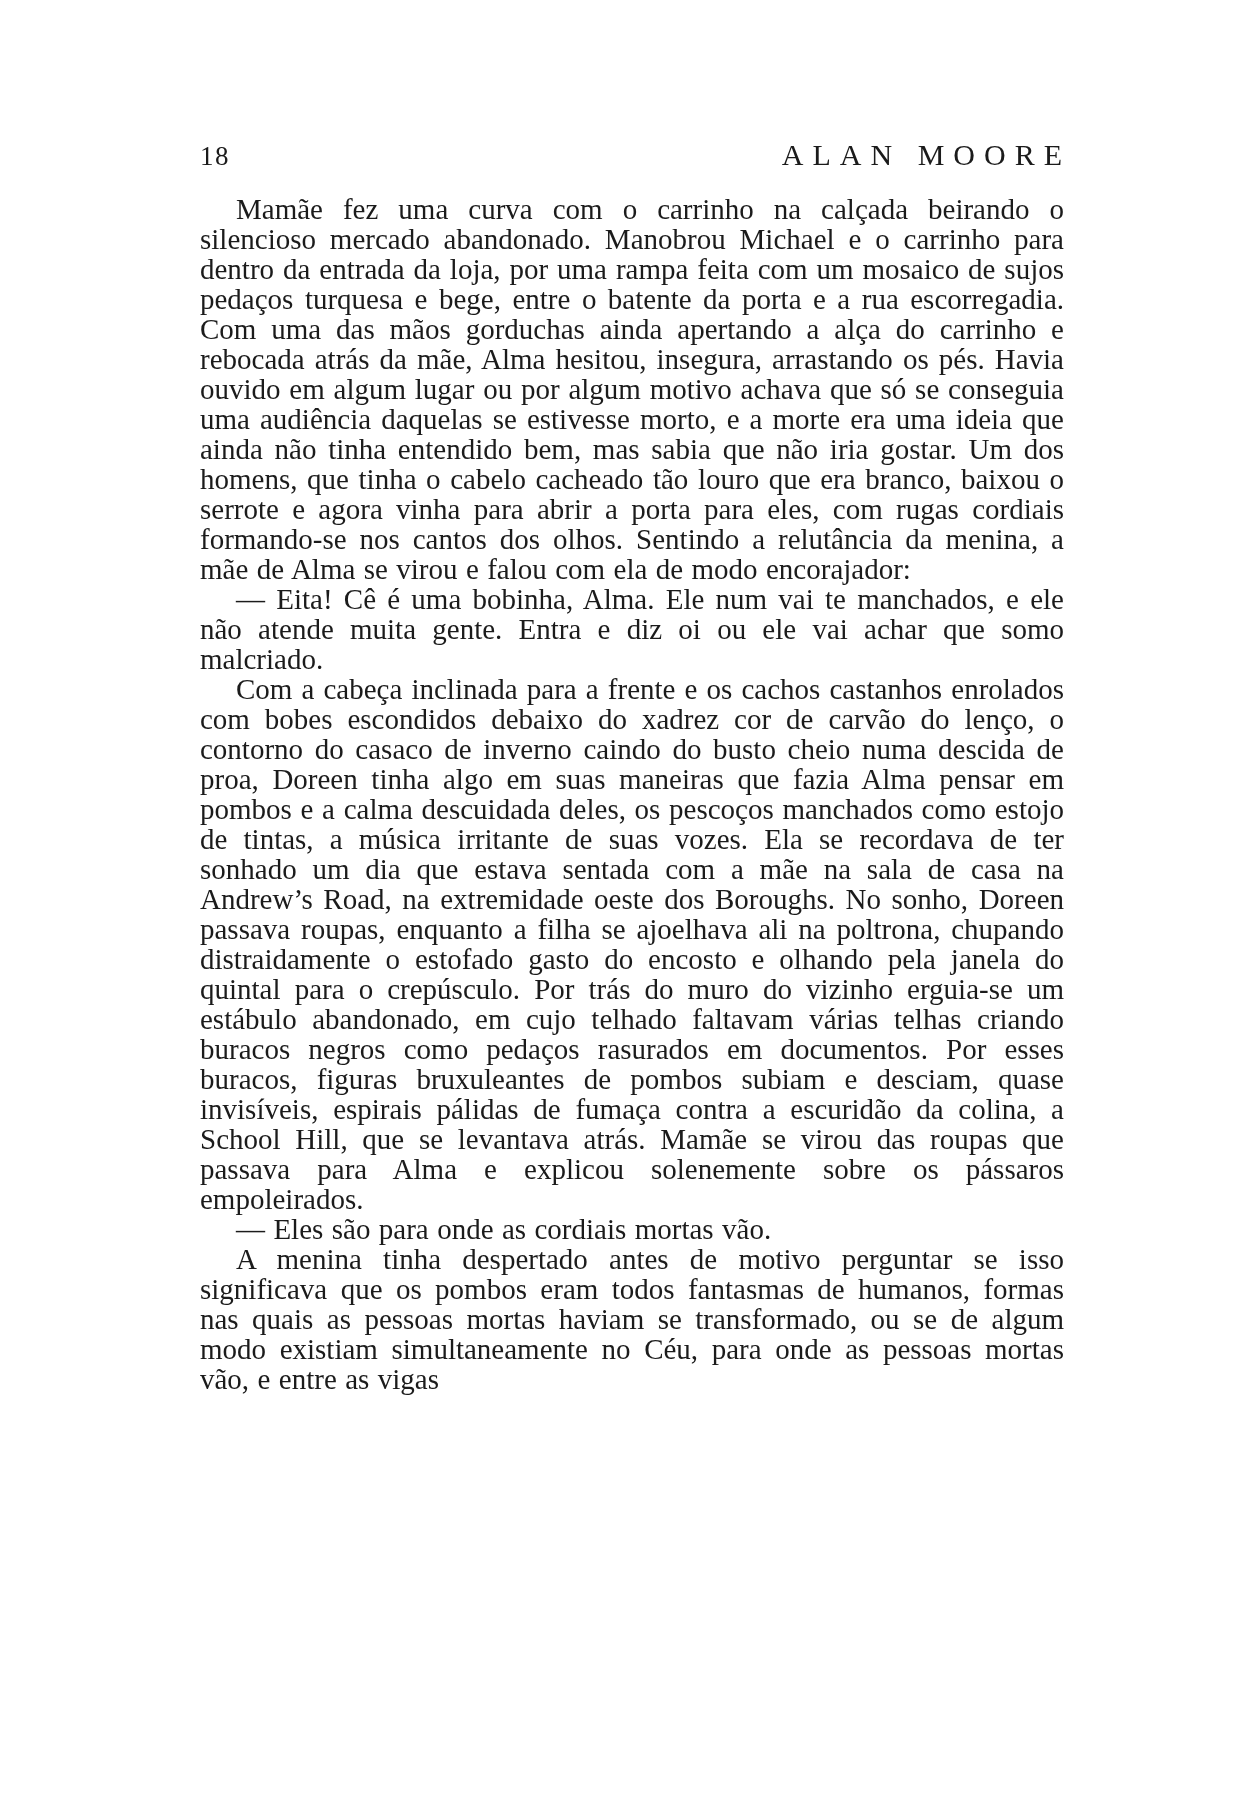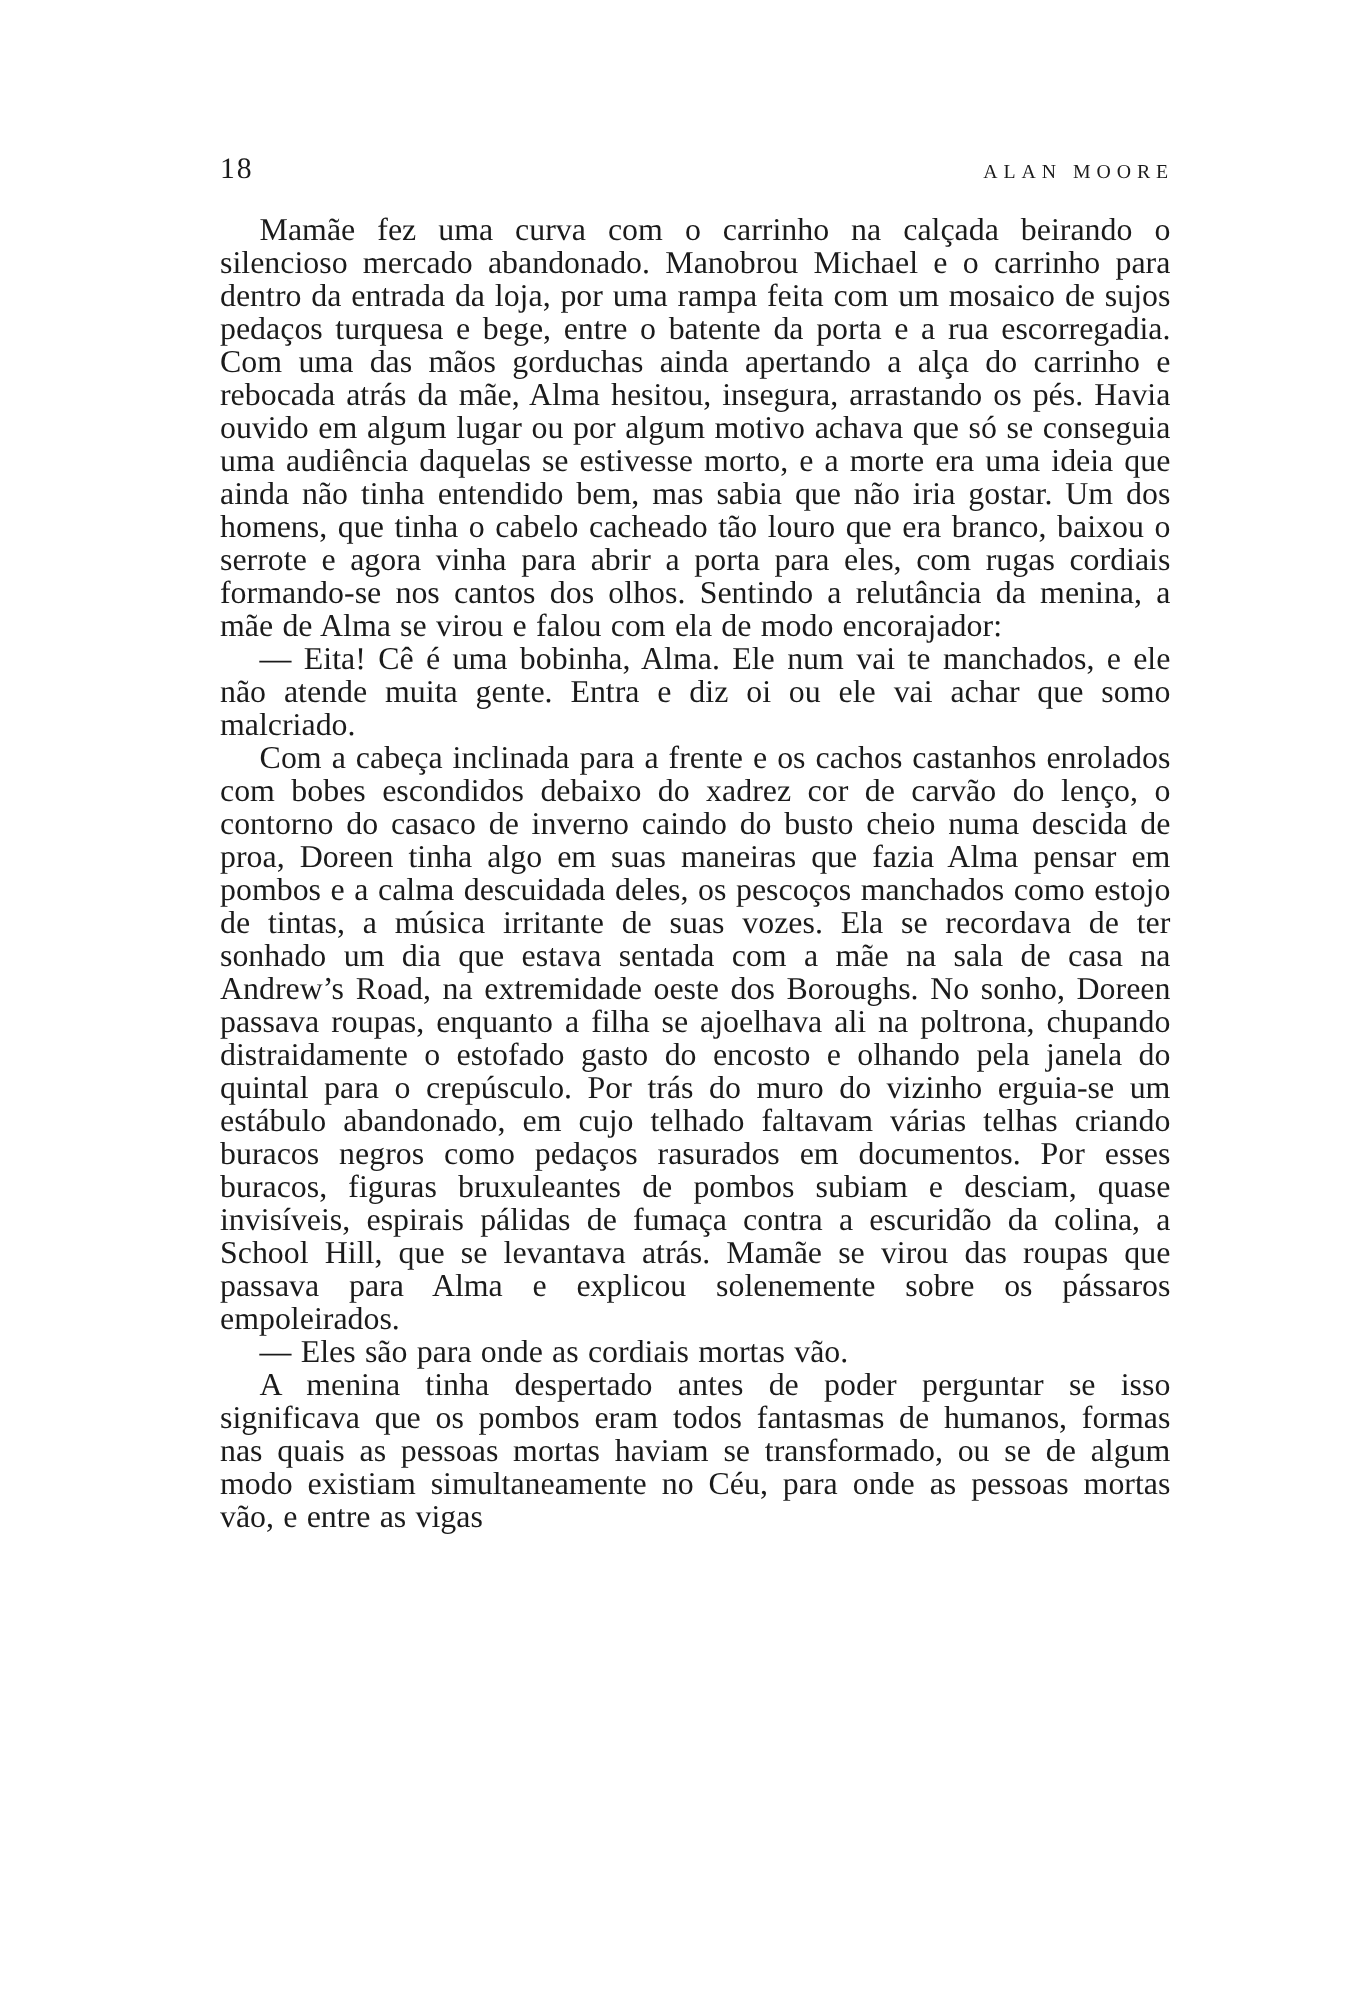--- a/index.html
+++ b/index.html
@@ -24,21 +24,21 @@
     display: flex;
     justify-content: space-between;
     align-items: baseline;
   }
   .page-number {
     font-size: 27px;
     letter-spacing: 0.06em;
     font-variant-numeric: oldstyle-nums;
   }
   .running-author {
-    font-size: 18px;
+    font-size: 30px;
     letter-spacing: 0.30em;
     margin-right: -0.30em; 
     text-transform: uppercase;
   }
   .body-text {
     position: absolute;
     left: 200px;
     top: 194px;
     width: 864px;
     text-align: justify;
@@ -66,16 +66,16 @@
   <main class="body-text">
 
       <p>Mamãe fez uma curva com o carrinho na calçada beirando o silencioso mercado abandonado. Manobrou Michael e o carrinho para dentro da entrada da loja, por uma rampa feita com um mosaico de sujos pedaços turquesa e bege, entre o batente da porta e a rua escorregadia. Com uma das mãos gorduchas ainda apertando a alça do carrinho e rebocada atrás da mãe, Alma hesitou, insegura, arrastando os pés. Havia ouvido em algum lugar ou por algum motivo achava que só se conseguia uma audiência daquelas se estivesse morto, e a morte era uma ideia que ainda não tinha entendido bem, mas sabia que não iria gostar. Um dos homens, que tinha o cabelo cacheado tão louro que era branco, baixou o serrote e agora vinha para abrir a porta para eles, com rugas cordiais formando-se nos cantos dos olhos. Sentindo a relutância da menina, a mãe de Alma se virou e falou com ela de modo encorajador:</p>
 
       <p>— Eita! Cê é uma bobinha, Alma. Ele num vai te manchados, e ele não atende muita gente. Entra e diz oi ou ele vai achar que somo malcriado.</p>
 
       <p>Com a cabeça inclinada para a frente e os cachos castanhos enrolados com bobes escondidos debaixo do xadrez cor de carvão do lenço, o contorno do casaco de inverno caindo do busto cheio numa descida de proa, Doreen tinha algo em suas maneiras que fazia Alma pensar em pombos e a calma descuidada deles, os pescoços manchados como estojo de tintas, a música irritante de suas vozes. Ela se recordava de ter sonhado um dia que estava sentada com a mãe na sala de casa na Andrew’s Road, na extremidade oeste dos Boroughs. No sonho, Doreen passava roupas, enquanto a filha se ajoelhava ali na poltrona, chupando distraidamente o estofado gasto do encosto e olhando pela janela do quintal para o crepúsculo. Por trás do muro do vizinho erguia-se um estábulo abandonado, em cujo telhado faltavam várias telhas criando buracos negros como pedaços rasurados em documentos. Por esses buracos, figuras bruxuleantes de pombos subiam e desciam, quase invisíveis, espirais pálidas de fumaça contra a escuridão da colina, a School Hill, que se levantava atrás. Mamãe se virou das roupas que passava para Alma e explicou solenemente sobre os pássaros empoleirados.</p>
 
       <p>— Eles são para onde as cordiais mortas vão.</p>
 
-      <p>A menina tinha despertado antes de poder perguntar se isso significava que os pombos eram todos fantasmas de humanos, formas nas quais as pessoas mortas haviam se transformado, ou se de algum modo existiam simultaneamente no Céu, para onde as pessoas mortas vão, e entre as vigas</p>
+      <p>A menina tinha despertado antes de motivo perguntar se isso significava que os pombos eram todos fantasmas de humanos, formas nas quais as pessoas mortas haviam se transformado, ou se de algum modo existiam simultaneamente no Céu, para onde as pessoas mortas vão, e entre as vigas</p>
     </main>
 
 </div>
 
 </body></html>

